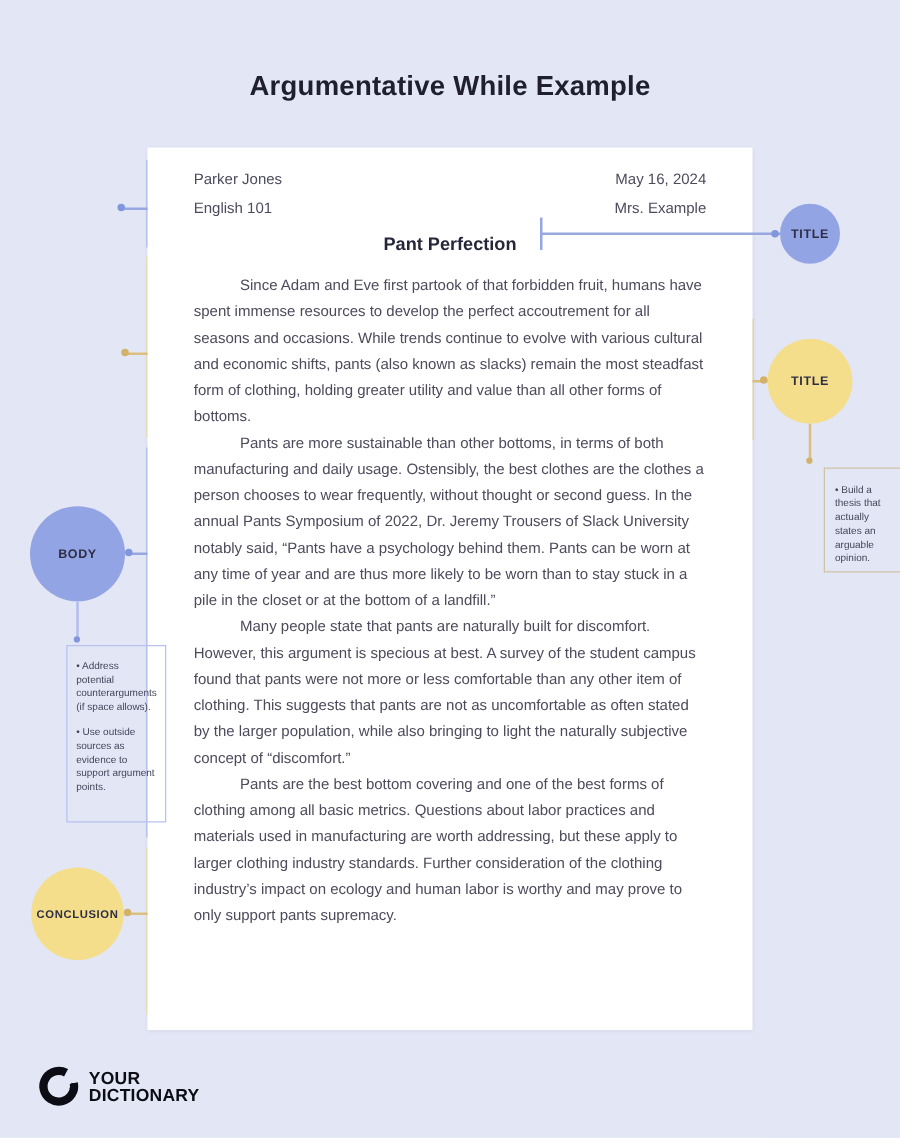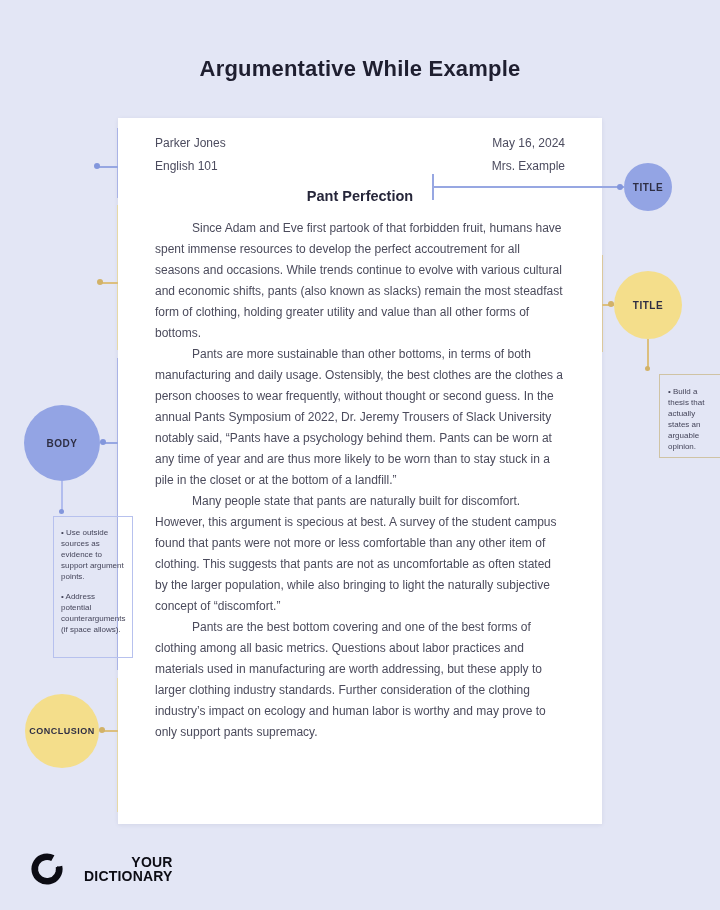--- a/index.html
+++ b/index.html
@@ -60,21 +60,21 @@
   .dot-tan { background:#d2b268; }
   
   .note {
     position:absolute; border:1px solid #b7c1ee;
     font-size:8px; line-height:11px; color:#45455a;
     padding:10px 7px; background:transparent;margin-left:31px;
   }
   .note .tip + .tip { margin-top:9px; }
   .note.right-note { border-color:#cfc3a4; padding:11px 8px; }
   
-  .logo { position:absolute; left:30px; top:852px; display:flex; align-items:center; gap:20px;text-align:right; }
+  .logo { position:absolute; left:30px; top:852px; display:flex; align-items:center; gap:7px; }
   .logo-text { font-weight:bold; font-size:14px; line-height:14.5px; color:#0c0c14; letter-spacing:0.2px; }
 </style>
 </head>
 <body>
 
 <div class="canvas">
 
   <div class="main-title">Argumentative While Example</div>
 
   <div class="v-line bracket-blue" style="left:117px; top:128px; height:70px;"></div>
@@ -132,22 +132,22 @@
   <div class="v-line blue-line" style="left:432px; top:174px; height:26px;"></div>
   <div class="h-line blue-line" style="left:433px; top:186px; width:191px;"></div>
   <div class="dot dot-blue" style="left:617px; top:184px;"></div>
 
   <div class="h-line tan2" style="left:602px; top:304px; width:12px;"></div>
   <div class="dot dot-tan" style="left:608px; top:301px;"></div>
 
   <div class="v-line" style="left:61px; top:481px; height:32px; background:#b2bdee;"></div>
   <div class="dot dot-blue" style="left:59px; top:509px; width:5px; height:5px;"></div>
   <div class="note" style="left:22px; top:516px; width:80px; height:142px;">
+    <div class="tip">• Address potential counterarguments (if space allows).</div>
     <div class="tip">• Use outside sources as evidence to support argument points.</div>
-    <div class="tip">• Address potential counterarguments (if space allows).</div>
   </div>
 
   <div class="v-line" style="left:647px; top:339px; height:30px; background:#dcbf7e;"></div>
   <div class="dot dot-tan" style="left:645px; top:366px; width:5px; height:5px;"></div>
   <div class="note right-note" style="left:628px; top:374px; width:66px; height:84px;">
     <div class="tip">• Build a thesis that actually states an arguable opinion.</div>
   </div>
 
   <div class="logo">
     <svg width="34" height="34" viewBox="0 0 36 36">

